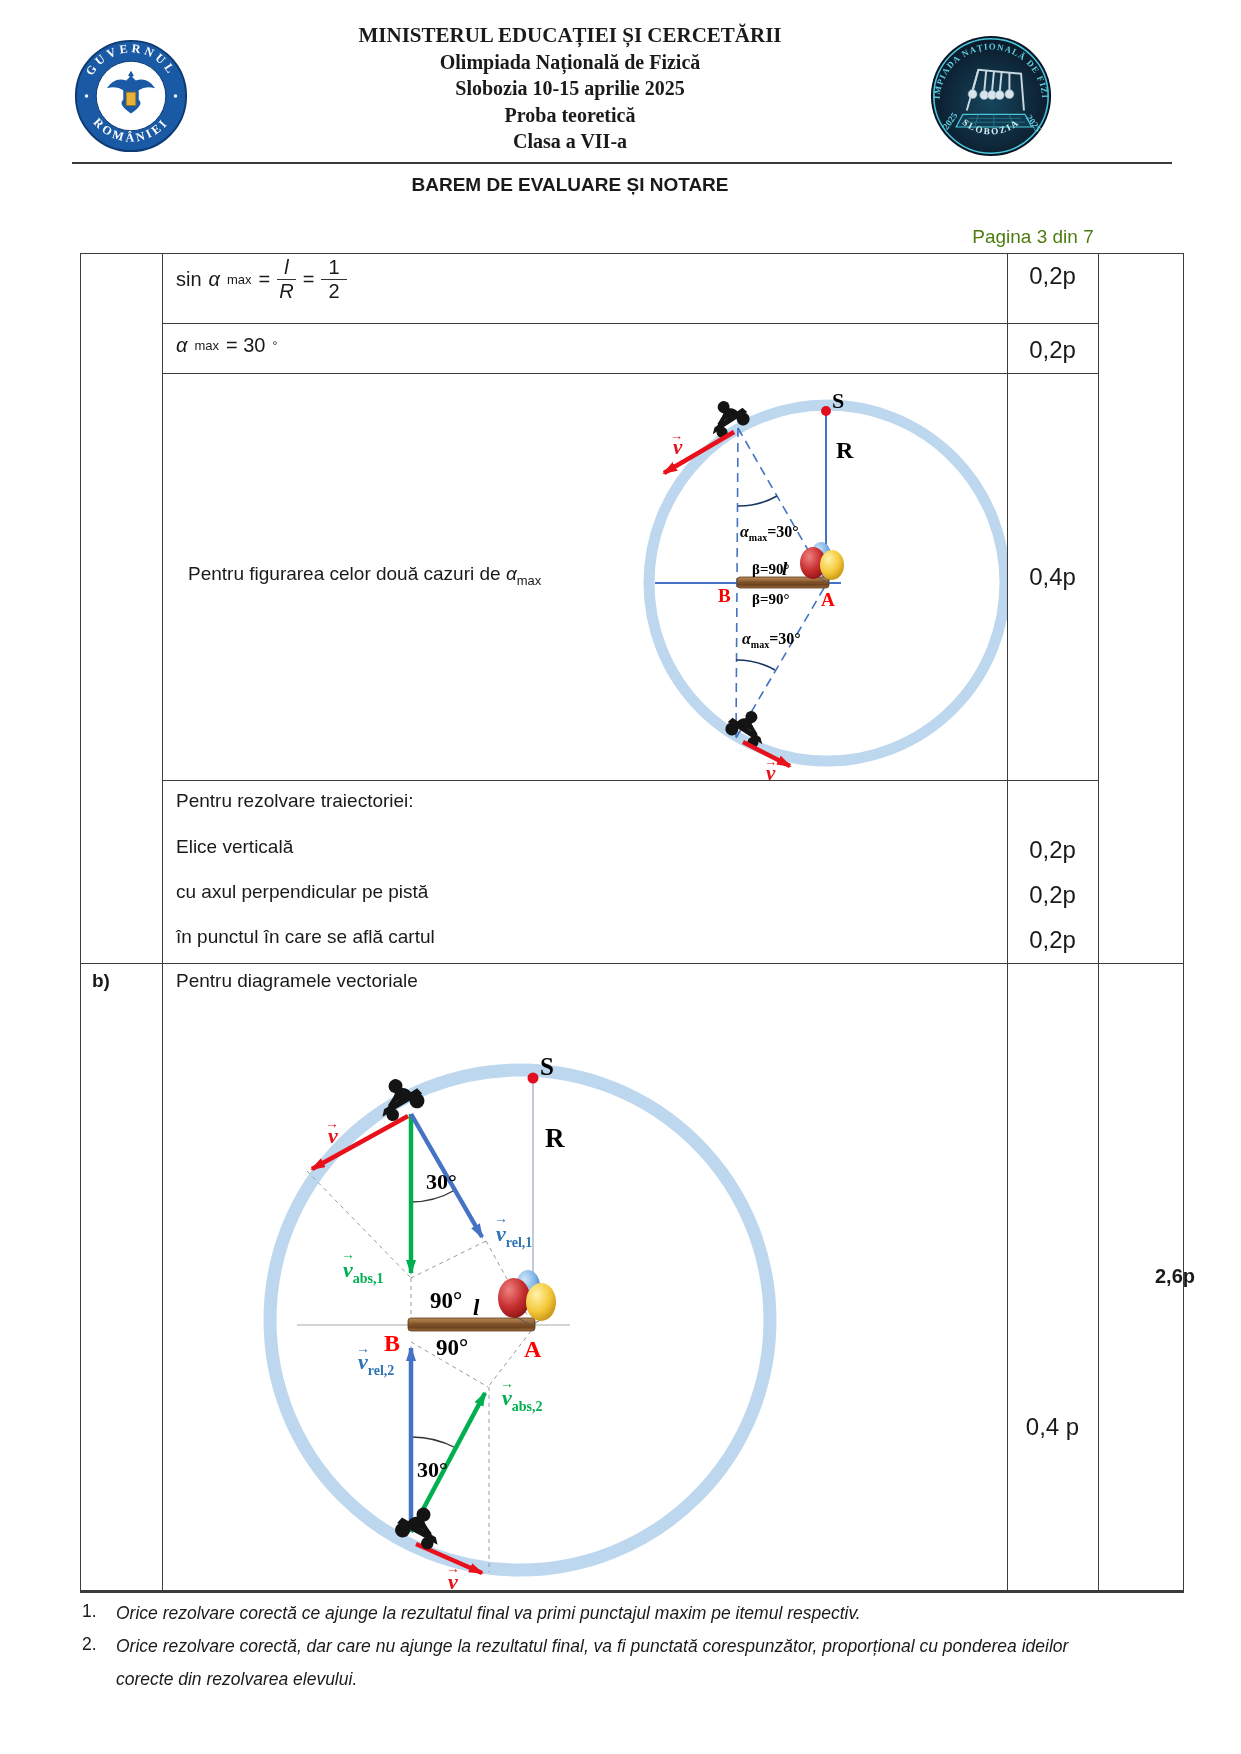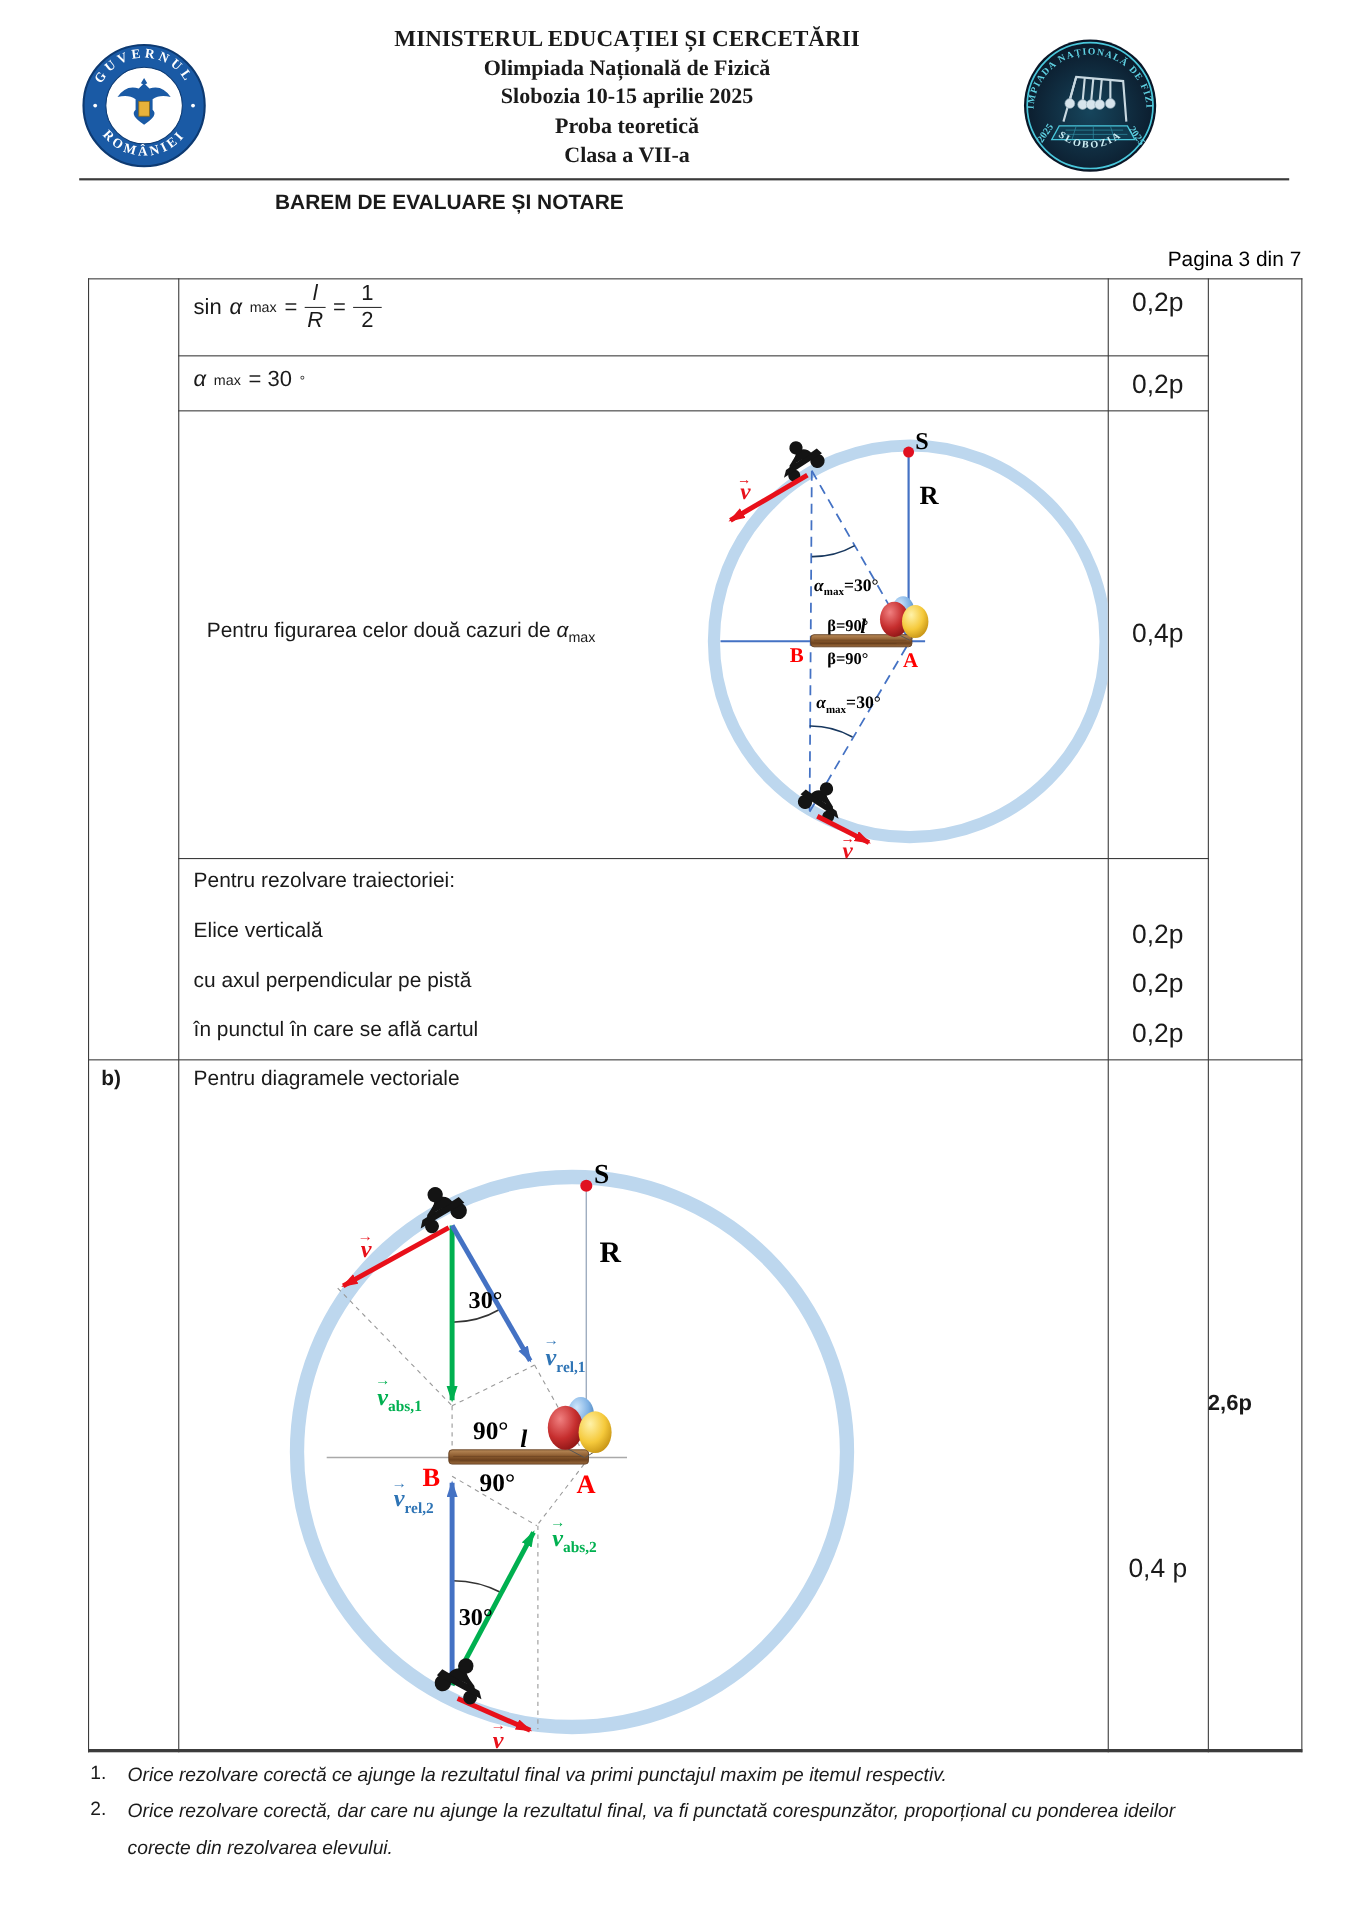--- a/index.html
+++ b/index.html
@@ -5,36 +5,36 @@
   html,body{margin:0;padding:0;background:#888;}
   .page{position:relative;width:1241px;height:1754px;background:#ffffff;margin:0 auto;
         font-family:"Liberation Sans",sans-serif;color:#1a1a1a;overflow:hidden;}
   .abs{position:absolute;}
   
   .hdr-block{left:250px;top:22px;width:640px;text-align:center;
              font-family:"Liberation Serif",serif;font-weight:bold;line-height:26.5px;}
   .hdr-l1{font-size:21px;}
   .hdr-l{font-size:20px;}
   .hdr-rule{left:72px;top:162px;width:1100px;height:1.6px;background:#3a3a3a;}
-  .barem{left:250px;top:174px;width:640px;text-align:left;font-size:19px;font-weight:bold;}
-  .pagina{left:883px;top:226px;width:300px;text-align:right;font-size:19px;color:#000000;}
+  .barem{left:250px;top:174px;width:640px;text-align:center;font-size:19px;font-weight:bold;}
+  .pagina{left:883px;top:226px;width:300px;text-align:center;font-size:19px;color:#4d7c0f;}
   
   .vl{position:absolute;width:1.4px;background:#3c3c3c;}
   .hl{position:absolute;height:1.4px;background:#3c3c3c;}
   
   .cell-pts{width:91px;text-align:center;font-size:24px;}
   .rowtxt{font-size:19px;}
   .formula{display:flex;align-items:center;gap:7px;font-size:20px;}
   .formula .it{font-style:italic;}
   .formula sub{font-size:13px;}
   .frac{display:inline-flex;flex-direction:column;align-items:center;line-height:1.15;}
   .frac .num{border-bottom:1.6px solid #333;padding:0 7px;}
   .sup{font-size:12px;vertical-align:super;}
   .b-label{font-size:19px;font-weight:bold;}
-  .total{font-size:20px;font-weight:bold;text-align:left;width:85px;}
+  .total{font-size:20px;font-weight:bold;text-align:right;width:85px;margin-left:12px;}
   
   .fnum{font-size:17.5px;width:30px;}
   .ftext{font-size:17.5px;line-height:25px;font-style:italic;}
   svg text{font-family:"Liberation Serif",serif;}
 </style>
 </head>
 <body>
 
 <div class="page">
 

